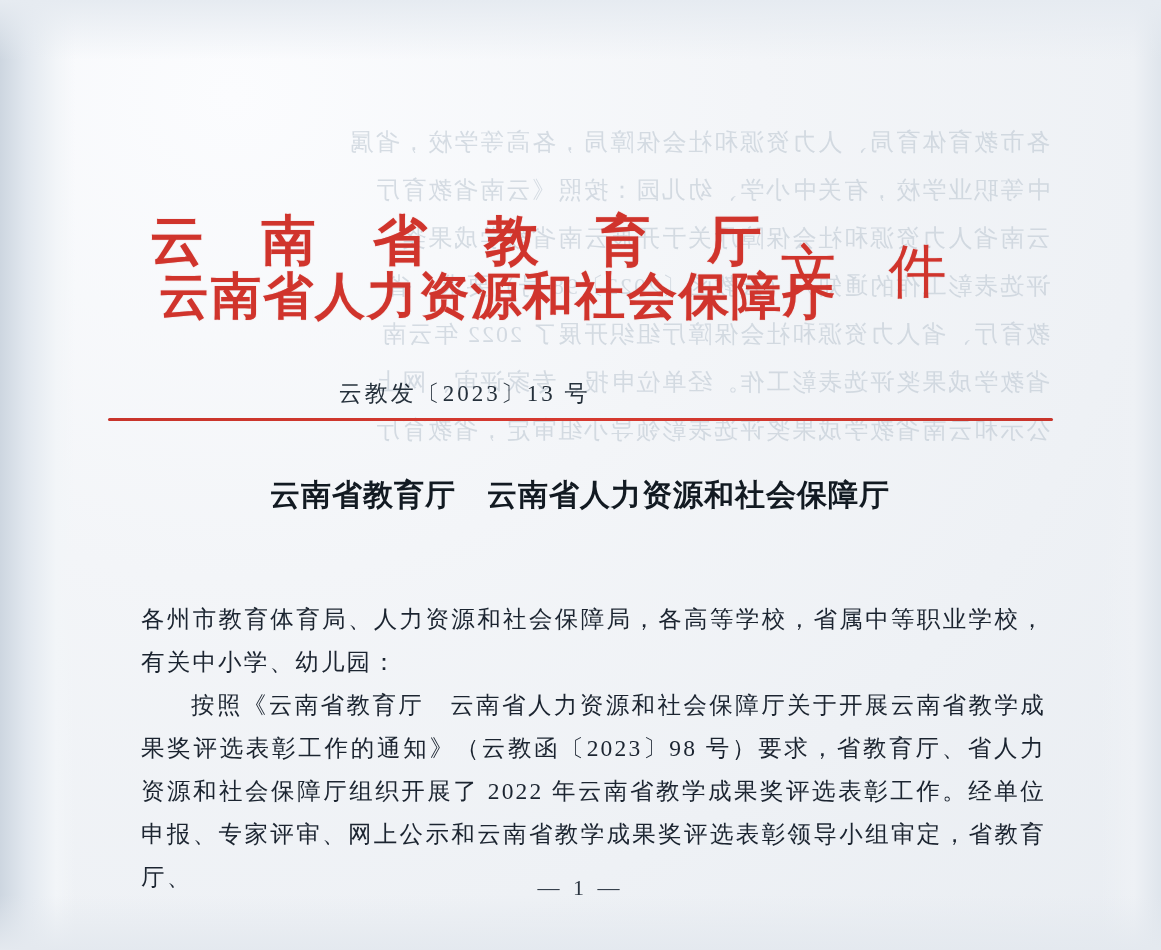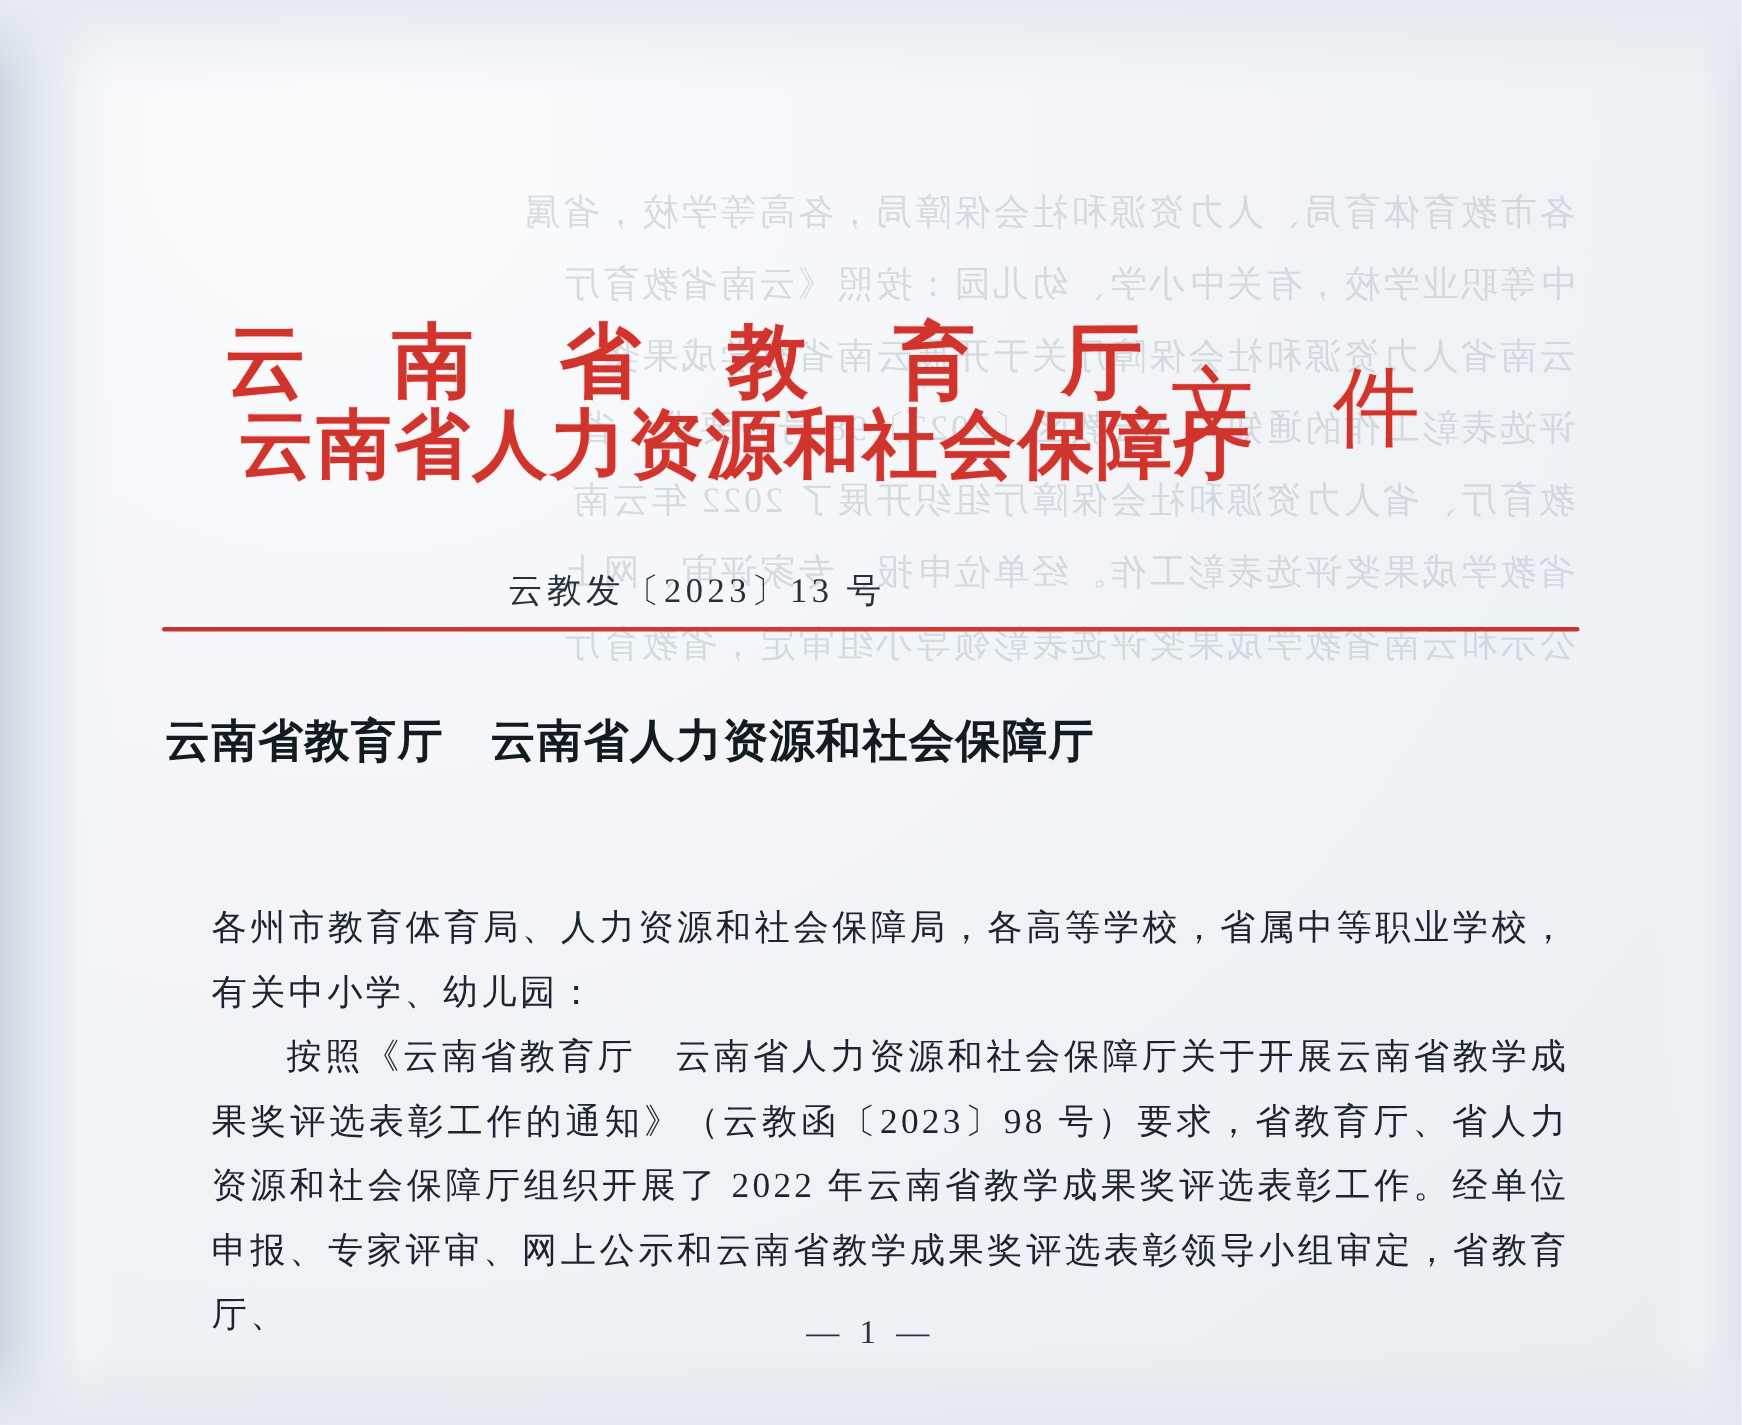--- a/index.html
+++ b/index.html
@@ -140,20 +140,21 @@
     height: 3px;
     background: linear-gradient(to right, #c8342b, #d6392f 50%, #c8342b);
     border-radius: 2px;
   }
 
   .title {
     position: absolute;
     left: 110px;
     top: 472px;
     width: 940px;
+    text-align: center;
     font-size: 30px;
     font-weight: bold;
     color: #121a22;
     line-height: 46px;
     letter-spacing: 1px;
     font-family: "Liberation Serif", serif;
   }
   .title .t-line { display: block; white-space: nowrap; }
 
   .body-text {

